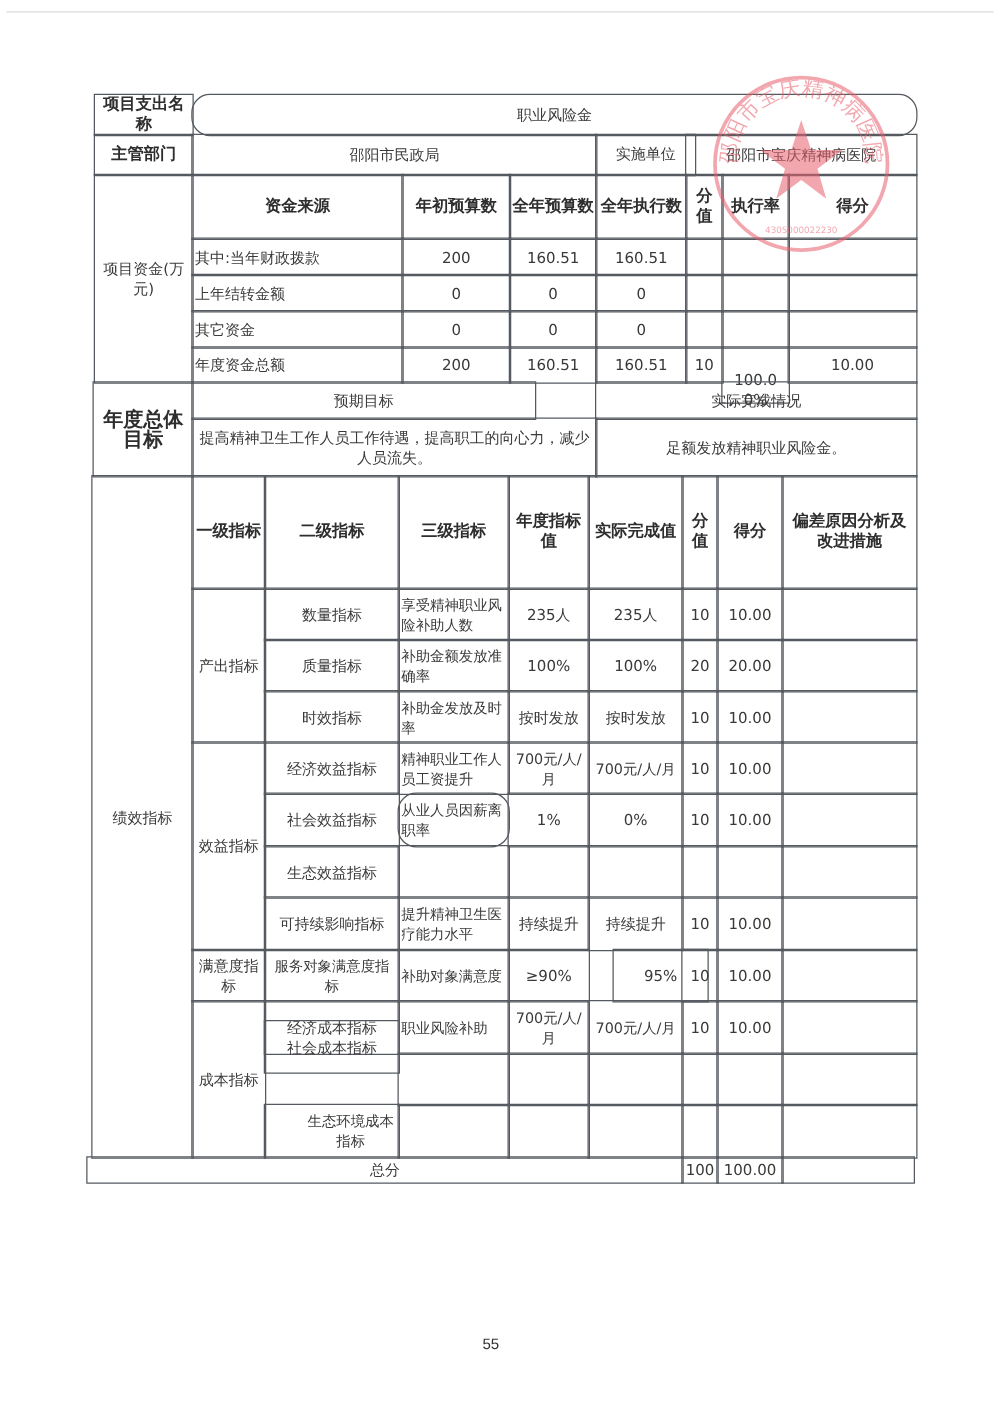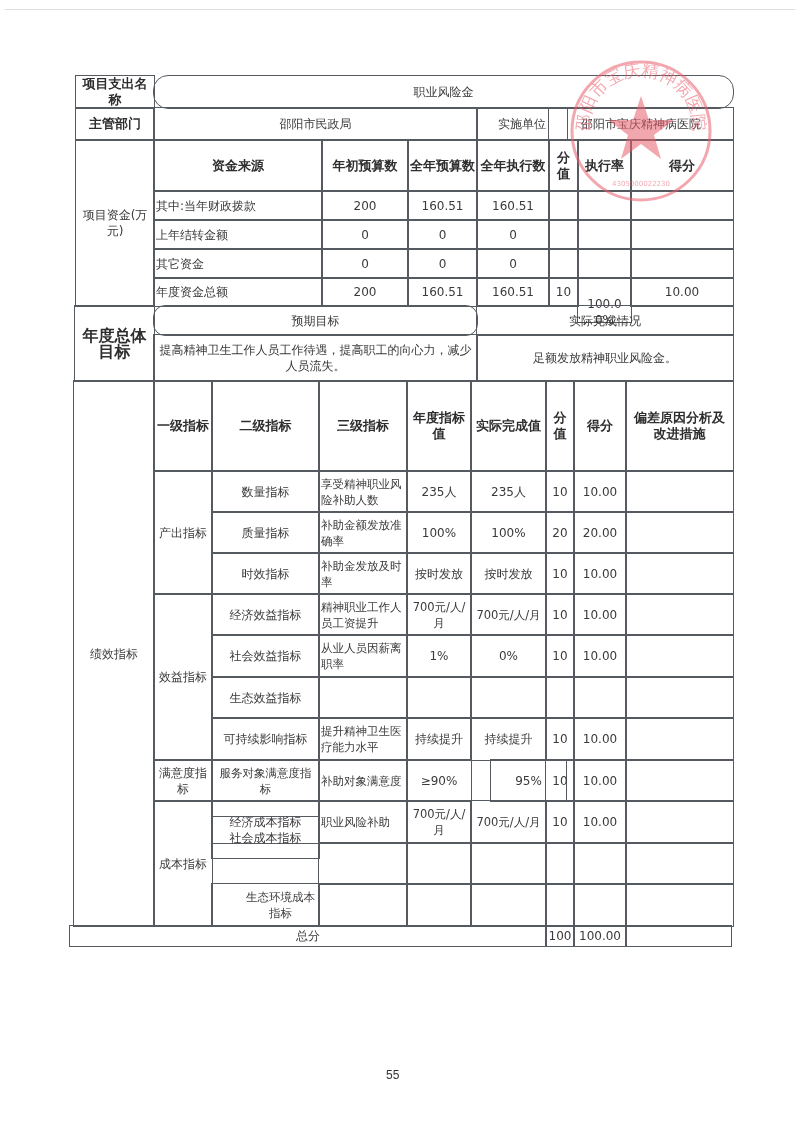--- a/index.html
+++ b/index.html
@@ -20,21 +20,21 @@
 
 <div class="scanline"></div>
 
 <div id="table">
 
   <div class="c b" style="left:75px;top:75px;width:80px;height:34px;">项目支出名称</div>
   <div class="c" style="left:153px;top:75px;width:581px;height:34px;border-radius:15px;">职业风险金</div>
 
   <div class="c b" style="left:75px;top:107px;width:80px;height:34px;">主管部门</div>
   <div class="c" style="left:153px;top:107px;width:325px;height:34px;">邵阳市民政局</div>
-  <div class="c" style="left:476px;top:107px;width:92px;height:34px;">实施单位</div>
+  <div class="c" style="left:476px;top:107px;width:81px;height:34px;font-family:Liberation Mono, monospace;">实施单位</div>
   <div class="c" style="left:548px;top:107px;width:186px;height:34px;">邵阳市宝庆精神病医院</div>
 
   <div class="c" style="left:75px;top:139px;width:80px;height:168px;">项目资金(万元)</div>
 
   <div class="c b" style="left:153px;top:139px;width:170px;height:53px;">资金来源</div>
   <div class="c b" style="left:321px;top:139px;width:88px;height:53px;">年初预算数</div>
   <div class="c b" style="left:407px;top:139px;width:71px;height:53px;">全年预算数</div>
   <div class="c b" style="left:476px;top:139px;width:74px;height:53px;">全年执行数</div>
   <div class="c b" style="left:548px;top:139px;width:31px;height:53px;">分值</div>
   <div class="c b" style="left:577px;top:139px;width:55px;height:53px;">执行率</div>
@@ -66,21 +66,21 @@
 
   <div class="c l" style="left:153px;top:277px;width:170px;height:30px;">年度资金总额</div>
   <div class="c" style="left:321px;top:277px;width:88px;height:30px;">200</div>
   <div class="c" style="left:407px;top:277px;width:71px;height:30px;">160.51</div>
   <div class="c" style="left:476px;top:277px;width:74px;height:30px;">160.51</div>
   <div class="c" style="left:548px;top:277px;width:31px;height:30px;">10</div>
   <div class="c" style="left:577px;top:277px;width:55px;height:46px;align-items:flex-start;padding-top:18px;word-break:break-all;">100.00%</div>
   <div class="c" style="left:630px;top:277px;width:104px;height:30px;">10.00</div>
 
   <div class="c b" style="left:74px;top:305px;width:81px;height:77px;font-size:16px;">年度总体目标</div>
-  <div class="c" style="left:153px;top:305px;width:325px;height:31px;border-radius:12px;">预期目标</div>
+  <div class="c" style="left:153px;top:305px;width:276px;height:31px;">预期目标</div>
   <div class="c" style="left:476px;top:305px;width:258px;height:31px;">实际完成情况</div>
   <div class="c" style="left:153px;top:334px;width:325px;height:48px;padding:0 4px;">提高精神卫生工作人员工作待遇，提高职工的向心力，减少人员流失。</div>
   <div class="c" style="left:476px;top:334px;width:258px;height:48px;">足额发放精神职业风险金。</div>
 
   <div class="c" style="left:73px;top:380px;width:82px;height:547px;">绩效指标</div>
 
   <div class="c b" style="left:153px;top:380px;width:60px;height:92px;">一级指标</div>
   <div class="c b" style="left:211px;top:380px;width:109px;height:92px;">二级指标</div>
   <div class="c b" style="left:318px;top:380px;width:90px;height:92px;">三级指标</div>
   <div class="c b" style="left:406px;top:380px;width:66px;height:92px;">年度指标值</div>
@@ -127,21 +127,21 @@
     <div class="c" style="left:211px;top:593px;width:109px;height:43px;">经济效益指标</div>
     <div class="c l sm" style="left:318px;top:593px;width:90px;height:43px;">精神职业工作人员工资提升</div>
     <div class="c sm" style="left:406px;top:593px;width:66px;height:43px;">700元/人/月</div>
     <div class="c sm" style="left:470px;top:593px;width:77px;height:43px;">700元/人/月</div>
     <div class="c" style="left:545px;top:593px;width:30px;height:43px;">10</div>
     <div class="c" style="left:573px;top:593px;width:54px;height:43px;">10.00</div>
     <div class="c" style="left:625px;top:593px;width:109px;height:43px;"></div>
   </div>
   <div>
     <div class="c" style="left:211px;top:634px;width:109px;height:44px;">社会效益指标</div>
-    <div class="c l sm" style="left:318px;top:634px;width:90px;height:44px;">从业人员因薪离职率</div>
+    <div class="c l sm" style="left:318px;top:634px;width:90px;height:44px;border-radius:15px;">从业人员因薪离职率</div>
     <div class="c" style="left:406px;top:634px;width:66px;height:44px;">1%</div>
     <div class="c" style="left:470px;top:634px;width:77px;height:44px;">0%</div>
     <div class="c" style="left:545px;top:634px;width:30px;height:44px;">10</div>
     <div class="c" style="left:573px;top:634px;width:54px;height:44px;">10.00</div>
     <div class="c" style="left:625px;top:634px;width:109px;height:44px;"></div>
   </div>
   <div>
     <div class="c" style="left:211px;top:676px;width:109px;height:43px;">生态效益指标</div>
     <div class="c l sm" style="left:318px;top:676px;width:90px;height:43px;"></div>
     <div class="c" style="left:406px;top:676px;width:66px;height:43px;"></div>

